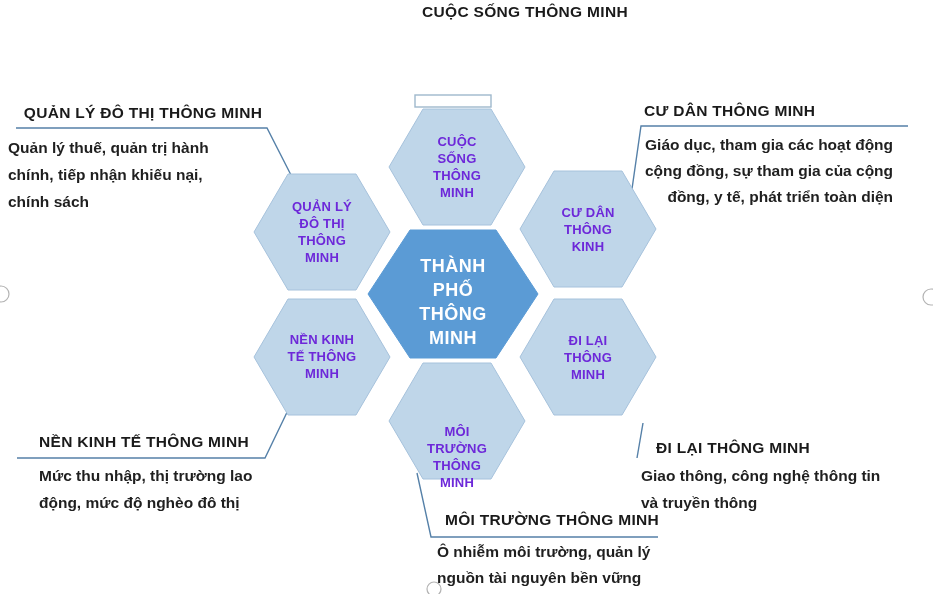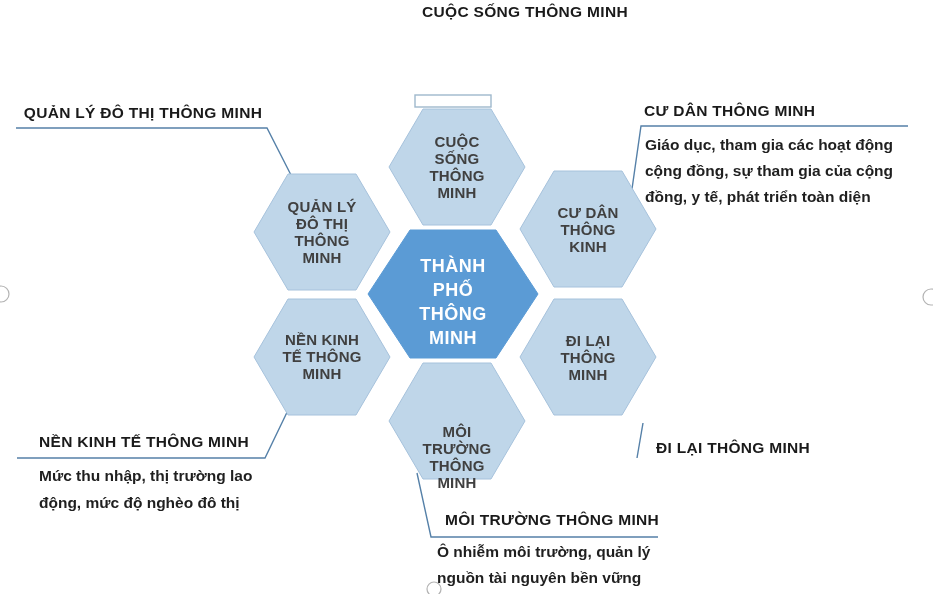--- a/index.html
+++ b/index.html
@@ -26,22 +26,22 @@
     font-size:15.5px;font-weight:600;color:#1f1f1f;
     white-space:pre-line;
   }
   .desc-box{
     border:1.5px solid #9fb8cc;
     padding:2px 6px;
   }
   .hexlabel{
     position:absolute;display:flex;align-items:center;justify-content:center;
     text-align:center;white-space:pre-line;
-    font-size:15px;font-weight:700;line-height:17px;letter-spacing:.2px;
-    color:#404040;
+    font-size:13px;font-weight:700;line-height:17px;letter-spacing:.2px;
+    color:#6d28d9;
   }
   .hexlabel.center{
     font-size:18px;line-height:24px;letter-spacing:.5px;color:#ffffff;
   }
 </style>
 </head>
 <body>
 
 <div class="canvas">
 
@@ -95,21 +95,26 @@
 THÔNG
 MINH</div>
 
   <div class="heading" style="left:390px;top:3px;width:270px;text-align:center;">CUỘC SỐNG THÔNG MINH</div>
   <div class="heading" style="left:14px;top:104px;width:258px;text-align:center;">QUẢN LÝ ĐÔ THỊ THÔNG MINH</div>
   <div class="heading" style="left:644px;top:102px;">CƯ DÂN THÔNG MINH</div>
   <div class="heading" style="left:656px;top:439px;">ĐI LẠI THÔNG MINH</div>
   <div class="heading" style="left:423px;top:511px;width:258px;text-align:center;">MÔI TRƯỜNG THÔNG MINH</div>
   <div class="heading" style="left:20px;top:433px;width:248px;text-align:center;">NỀN KINH TẾ THÔNG MINH</div>
 
-  <div class="desc" style="left:645px;top:132px;line-height:26px;">Giáo dục, tham gia các hoạt động
+  <div class="desc" style="left:8px;top:134px;line-height:27px;">Quản lý thuế, quản trị hành
+chính, tiếp nhận khiếu nại,
+chính sách</div>
+  <div class="desc" style="left:645px;top:132px;line-height:26px;text-align:right;">Giáo dục, tham gia các hoạt động
 cộng đồng, sự tham gia của cộng
 đồng, y tế, phát triển toàn diện</div>
+  <div class="desc" style="left:641px;top:462px;line-height:27px;">Giao thông, công nghệ thông tin
+và truyền thông</div>
   <div class="desc" style="left:437px;top:539px;line-height:26px;">Ô nhiễm môi trường, quản lý
 nguồn tài nguyên bền vững</div>
   <div class="desc" style="left:16px;top:462px;line-height:27px;margin-left:23px;">Mức thu nhập, thị trường lao
 động, mức độ nghèo đô thị</div>
 
 </div>
 
 </body></html>

